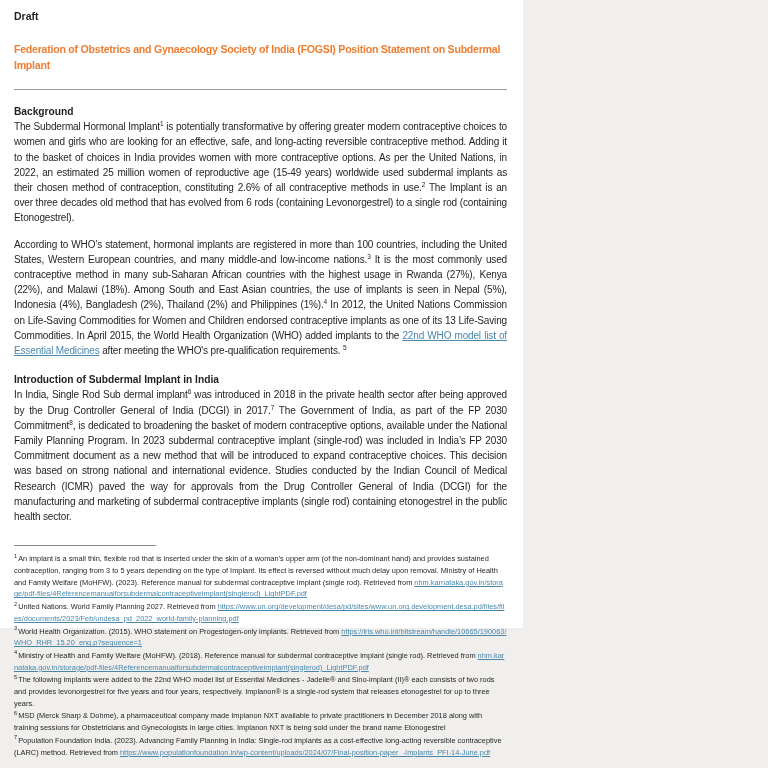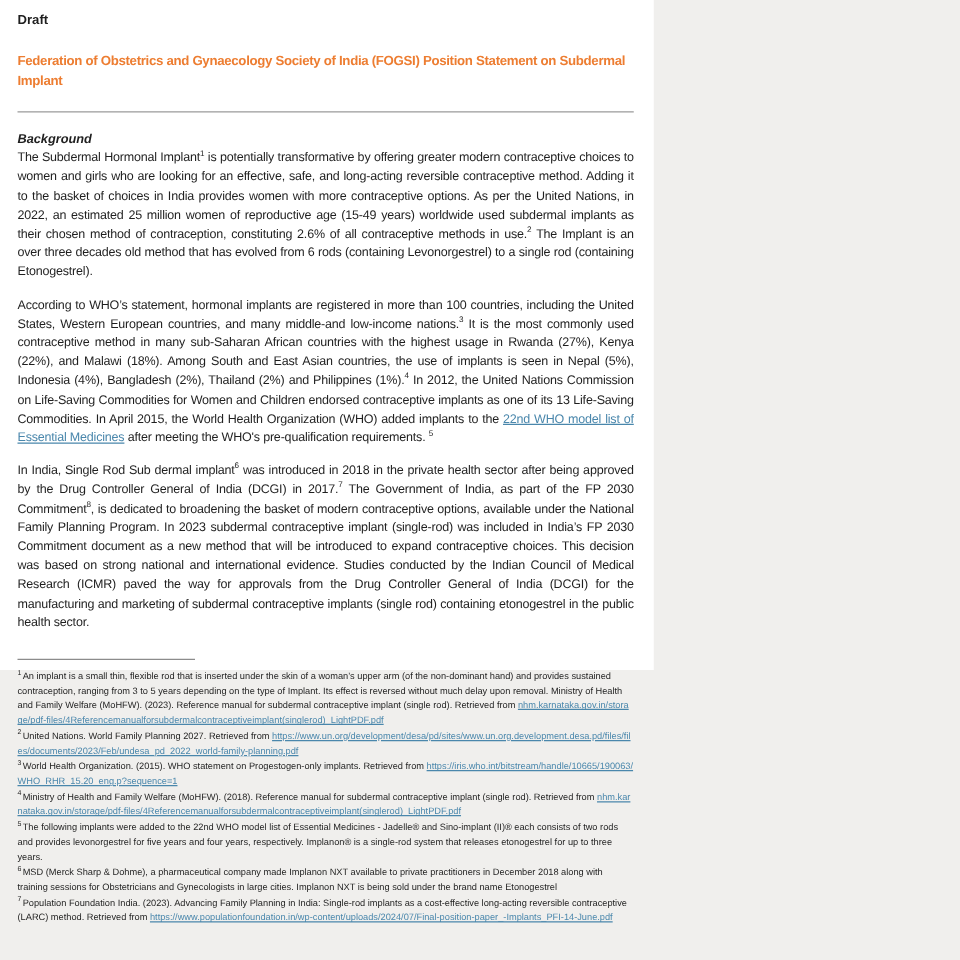--- a/index.html
+++ b/index.html
@@ -5,21 +5,21 @@
   html, body { margin:0; padding:0; }
   body {
     width:768px; height:768px;
     background:#f0efed;
     font-family:"Liberation Sans", sans-serif;
     overflow:hidden;
   }
   .stage { position:relative; width:768px; height:768px; }
   .paper {
     position:absolute; left:0; top:0;
-    width:523px; height:536px;
+    width:523px; height:628px;
     background:#ffffff;
     box-sizing:border-box;
     padding:10px 16px 0 14px;
     color:#1f1f1f;
   }
   .draft {
     font-size:10.5px; font-weight:700;
     margin:0 0 20px 0;
   }
   .doc-title {
@@ -29,21 +29,21 @@
     letter-spacing:-0.25px;
     margin:0 0 0 0;
     padding-bottom:16px;
     border-bottom:1.5px solid #9b9b9b;
   }
   .sec-heading {
     font-size:10.2px; font-weight:700;
     line-height:15.2px;
     margin:14px 0 0 0;
   }
-  .sec-heading.first { margin-top:14px;font-style:italic; }
+  .sec-heading.first { margin-top:14px; }
   .body-p {
     font-size:10px;
     line-height:15.2px;
     letter-spacing:-0.15px;
     text-align:justify;
     margin:0 0 11px 0;
   }
   .body-p.no-gap-top { margin-top:0; }
   sup.fn-ref { font-size:6.5px; line-height:0; vertical-align:super; }
   .doclink {
@@ -76,20 +76,21 @@
     <div class="draft">Draft</div>
 
     <div class="doc-title">Federation of Obstetrics and Gynaecology Society of India (FOGSI) Position Statement on Subdermal Implant</div>
 
     <div class="sec-heading first">Background</div>
 
     <p class="body-p no-gap-top"><span>The Subdermal Hormonal Implant</span><sup class="fn-ref">1</sup><span> is potentially transformative by offering greater modern contraceptive choices to women and girls who are looking for an effective, safe, and long-acting reversible contraceptive method. Adding it to the basket of choices in India provides women with more contraceptive options. As per the United Nations, in 2022, an estimated 25 million women of reproductive age (15-49 years) worldwide used subdermal implants as their chosen method of contraception, constituting 2.6% of all contraceptive methods in use.</span><sup class="fn-ref">2</sup><span> The Implant is an over three decades old method that has evolved from 6 rods (containing Levonorgestrel) to a single rod (containing Etonogestrel).</span></p>
 
     <p class="body-p"><span>According to WHO’s statement, hormonal implants are registered in more than 100 countries, including the United States, Western European countries, and many middle-and low-income nations.</span><sup class="fn-ref">3</sup><span> It is the most commonly used contraceptive method in many sub-Saharan African countries with the highest usage in Rwanda (27%), Kenya (22%), and Malawi (18%). Among South and East Asian countries, the use of implants is seen in Nepal (5%), Indonesia (4%), Bangladesh (2%), Thailand (2%) and Philippines (1%).</span><sup class="fn-ref">4</sup><span> In 2012, the United Nations Commission on Life-Saving Commodities for Women and Children endorsed contraceptive implants as one of its 13 Life-Saving Commodities. In April 2015, the World Health Organization (WHO) added implants to the </span><a class="doclink">22nd WHO model list of Essential Medicines</a><span> after meeting the WHO's pre-qualification requirements. </span><sup class="fn-ref">5</sup></p>
 
+    <div class="sec-heading">Introduction of Subdermal Implant in India</div>
 
     <p class="body-p no-gap-top"><span>In India, Single Rod Sub dermal implant</span><sup class="fn-ref">6</sup><span> was introduced in 2018 in the private health sector after being approved by the Drug Controller General of India (DCGI) in 2017.</span><sup class="fn-ref">7</sup><span> The Government of India, as part of the FP 2030 Commitment</span><sup class="fn-ref">8</sup><span>, is dedicated to broadening the basket of modern contraceptive options, available under the National Family Planning Program. In 2023 subdermal contraceptive implant (single-rod) was included in India’s FP 2030 Commitment document as a new method that will be introduced to expand contraceptive choices. This decision was based on strong national and international evidence. Studies conducted by the Indian Council of Medical Research (ICMR) paved the way for approvals from the Drug Controller General of India (DCGI) for the manufacturing and marketing of subdermal contraceptive implants (single rod) containing etonogestrel in the public health sector.</span></p>
 
 
     <hr class="fn-sep">
 
     <div class="footnotes">
 
       <div class="fn"><sup class="fn-num">1</sup><span>An implant is a small thin, flexible rod that is inserted under the skin of a woman’s upper arm (of the non-dominant hand) and provides sustained contraception, ranging from 3 to 5 years depending on the type of Implant. Its effect is reversed without much delay upon removal. Ministry of Health and Family Welfare (MoHFW). (2023). Reference manual for subdermal contraceptive implant (single rod). Retrieved from </span><a class="doclink">nhm.karnataka.gov.in/storage/pdf-files/4Referencemanualforsubdermalcontraceptiveimplant(singlerod)_LightPDF.pdf</a><span></span></div>
 

